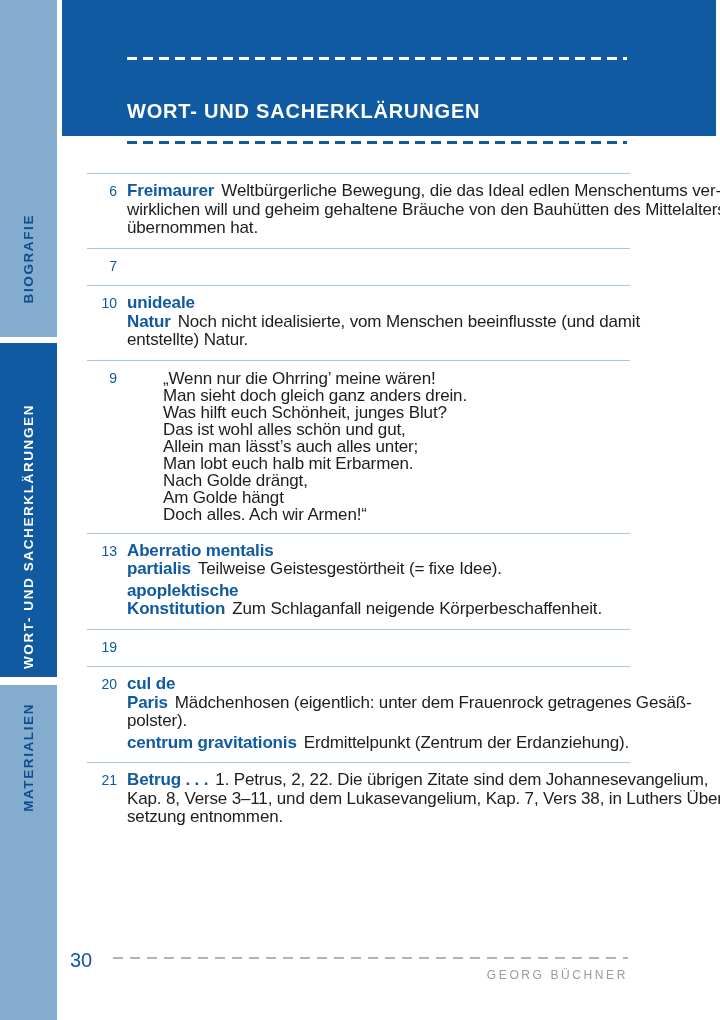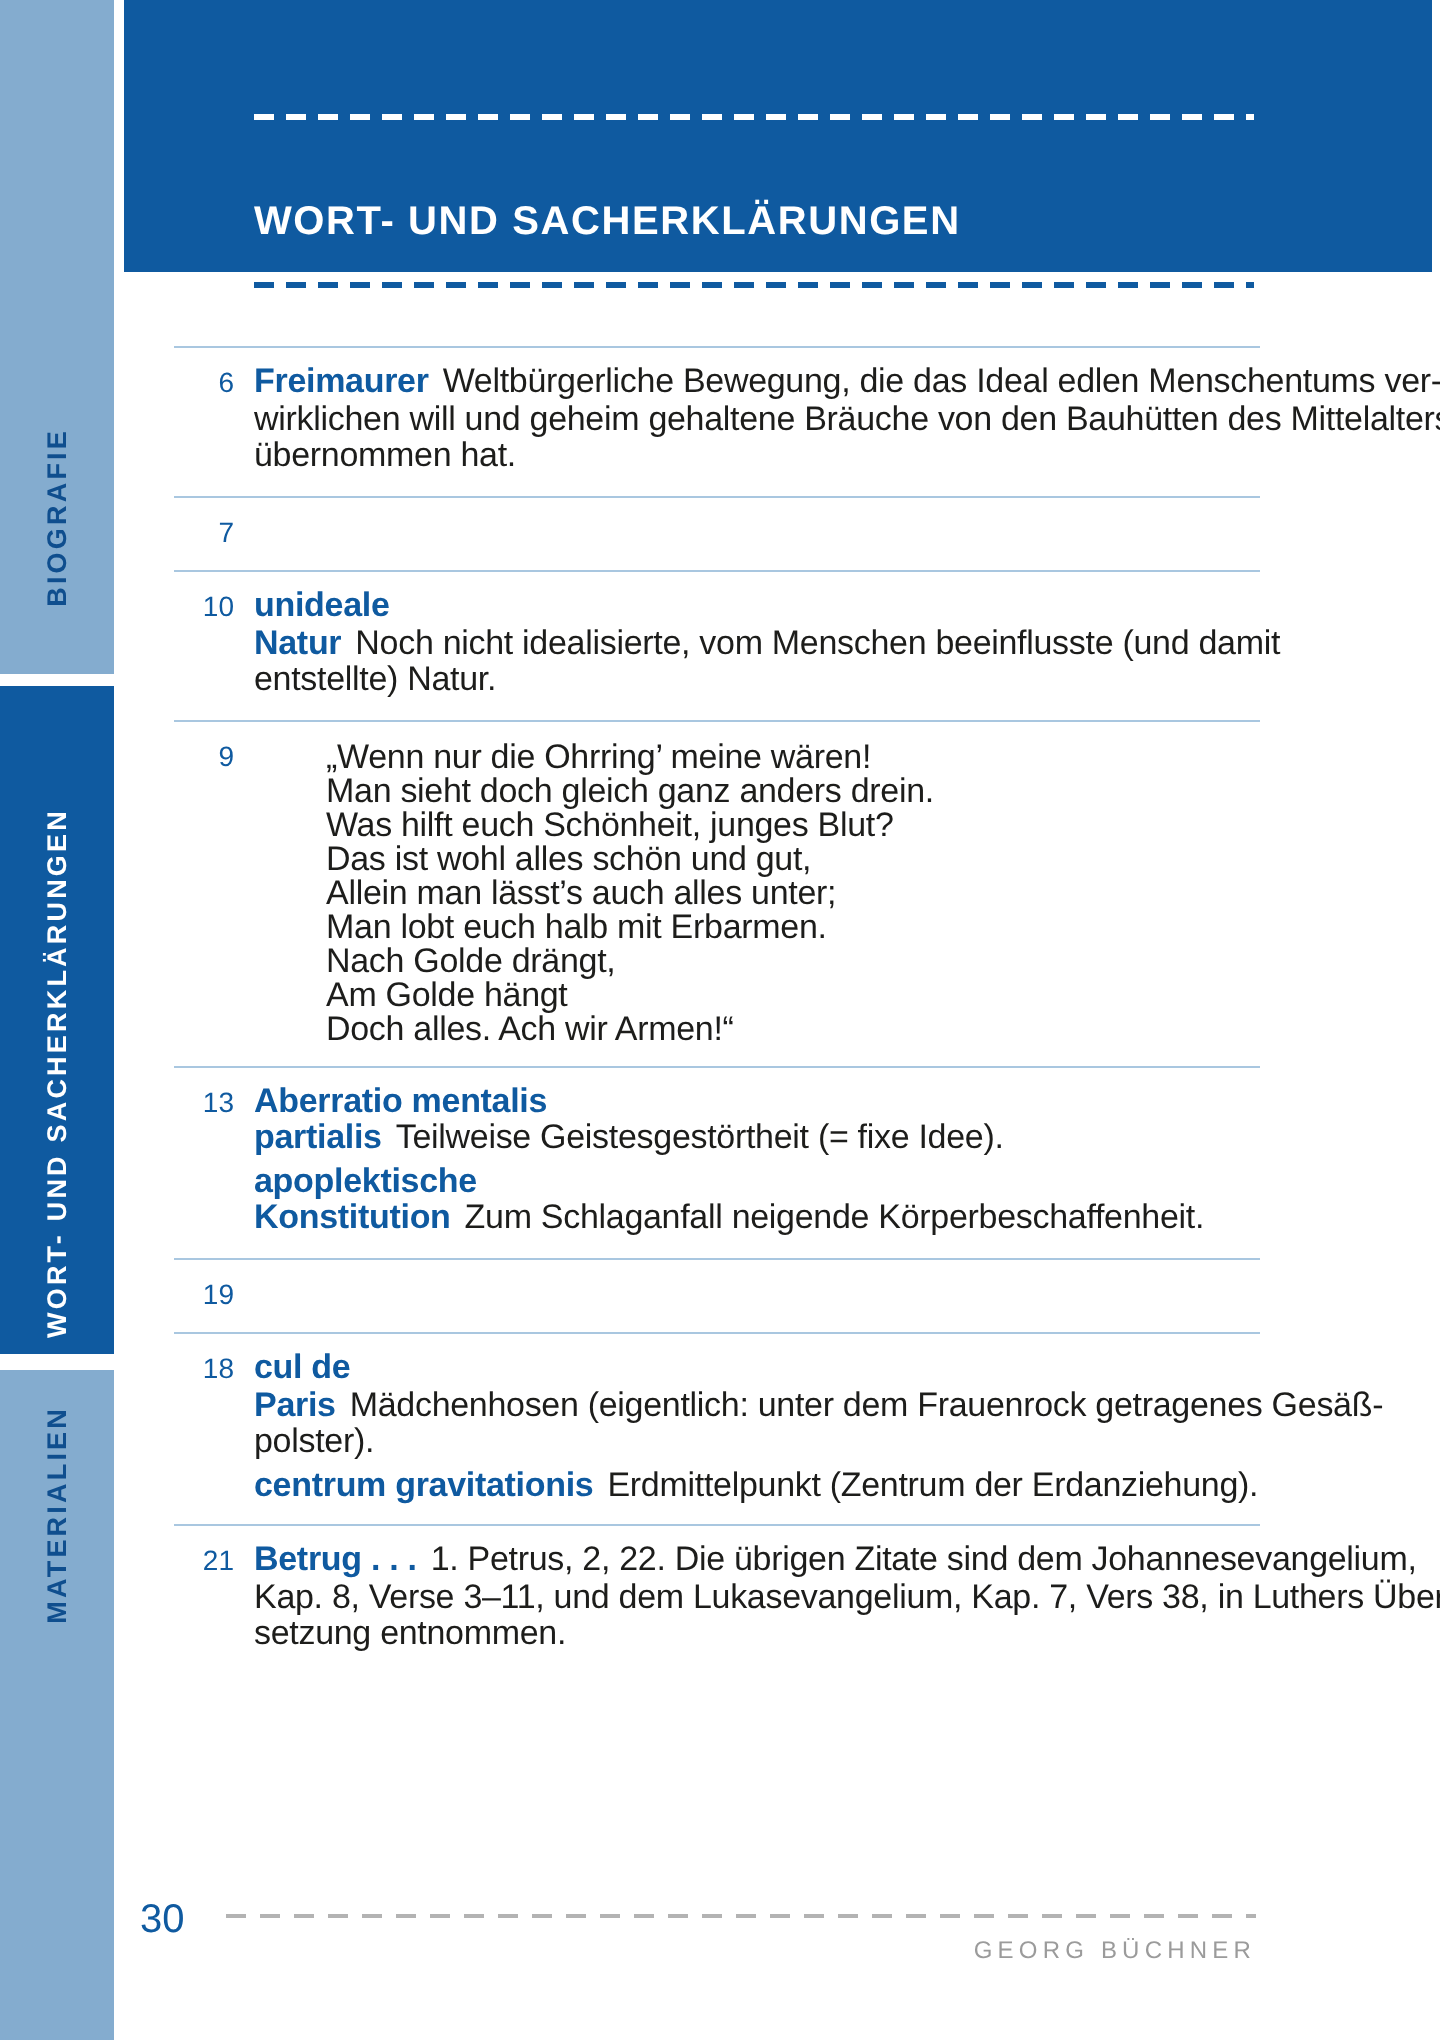--- a/index.html
+++ b/index.html
@@ -139,21 +139,21 @@
       <p class="seg"><strong class="term">Aberratio mentalis partialis</strong><span class="seg-text">Teilweise Geistesgestörtheit (= fixe Idee).</span></p>
       <p class="seg"><strong class="term">apoplektische Konstitution</strong><span class="seg-text">Zum Schlaganfall neigende Körperbeschaffenheit.</span></p>
     </div>
   </div>
 
   <div class="entry">
     <div class="entry-num">19</div>
   </div>
 
   <div class="entry">
-    <div class="entry-num">18</div>
+    <div class="entry-num">20</div>
     <div class="entry-body">
       <p class="seg"><strong class="term">cul de Paris</strong><span class="seg-text">Mädchenhosen (eigentlich: unter dem Frauenrock getragenes Gesäß-
 polster).</span></p>
       <p class="seg"><strong class="term">centrum gravitationis</strong><span class="seg-text">Erdmittelpunkt (Zentrum der Erdanziehung).</span></p>
     </div>
   </div>
 
   <div class="entry">
     <div class="entry-num">21</div>
     <div class="entry-body">

